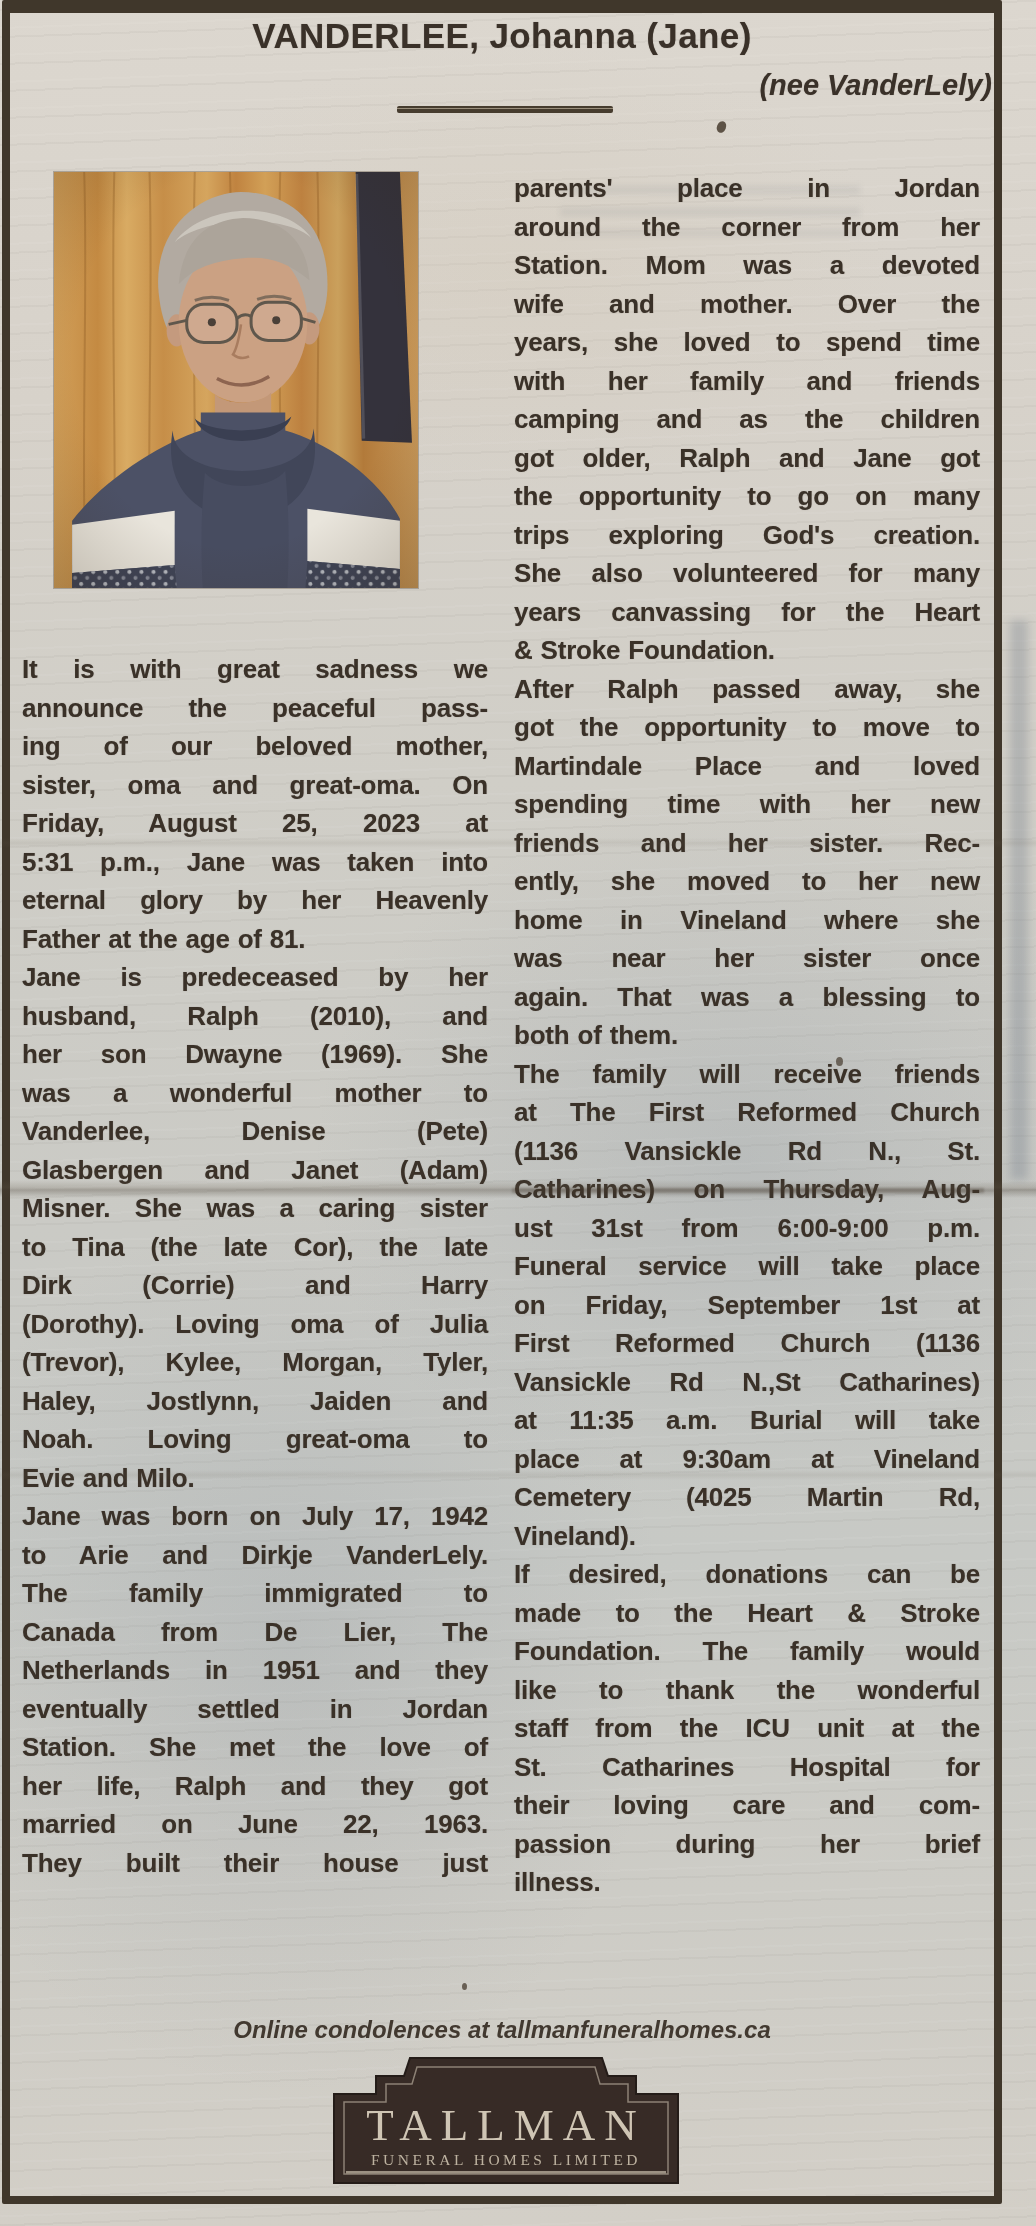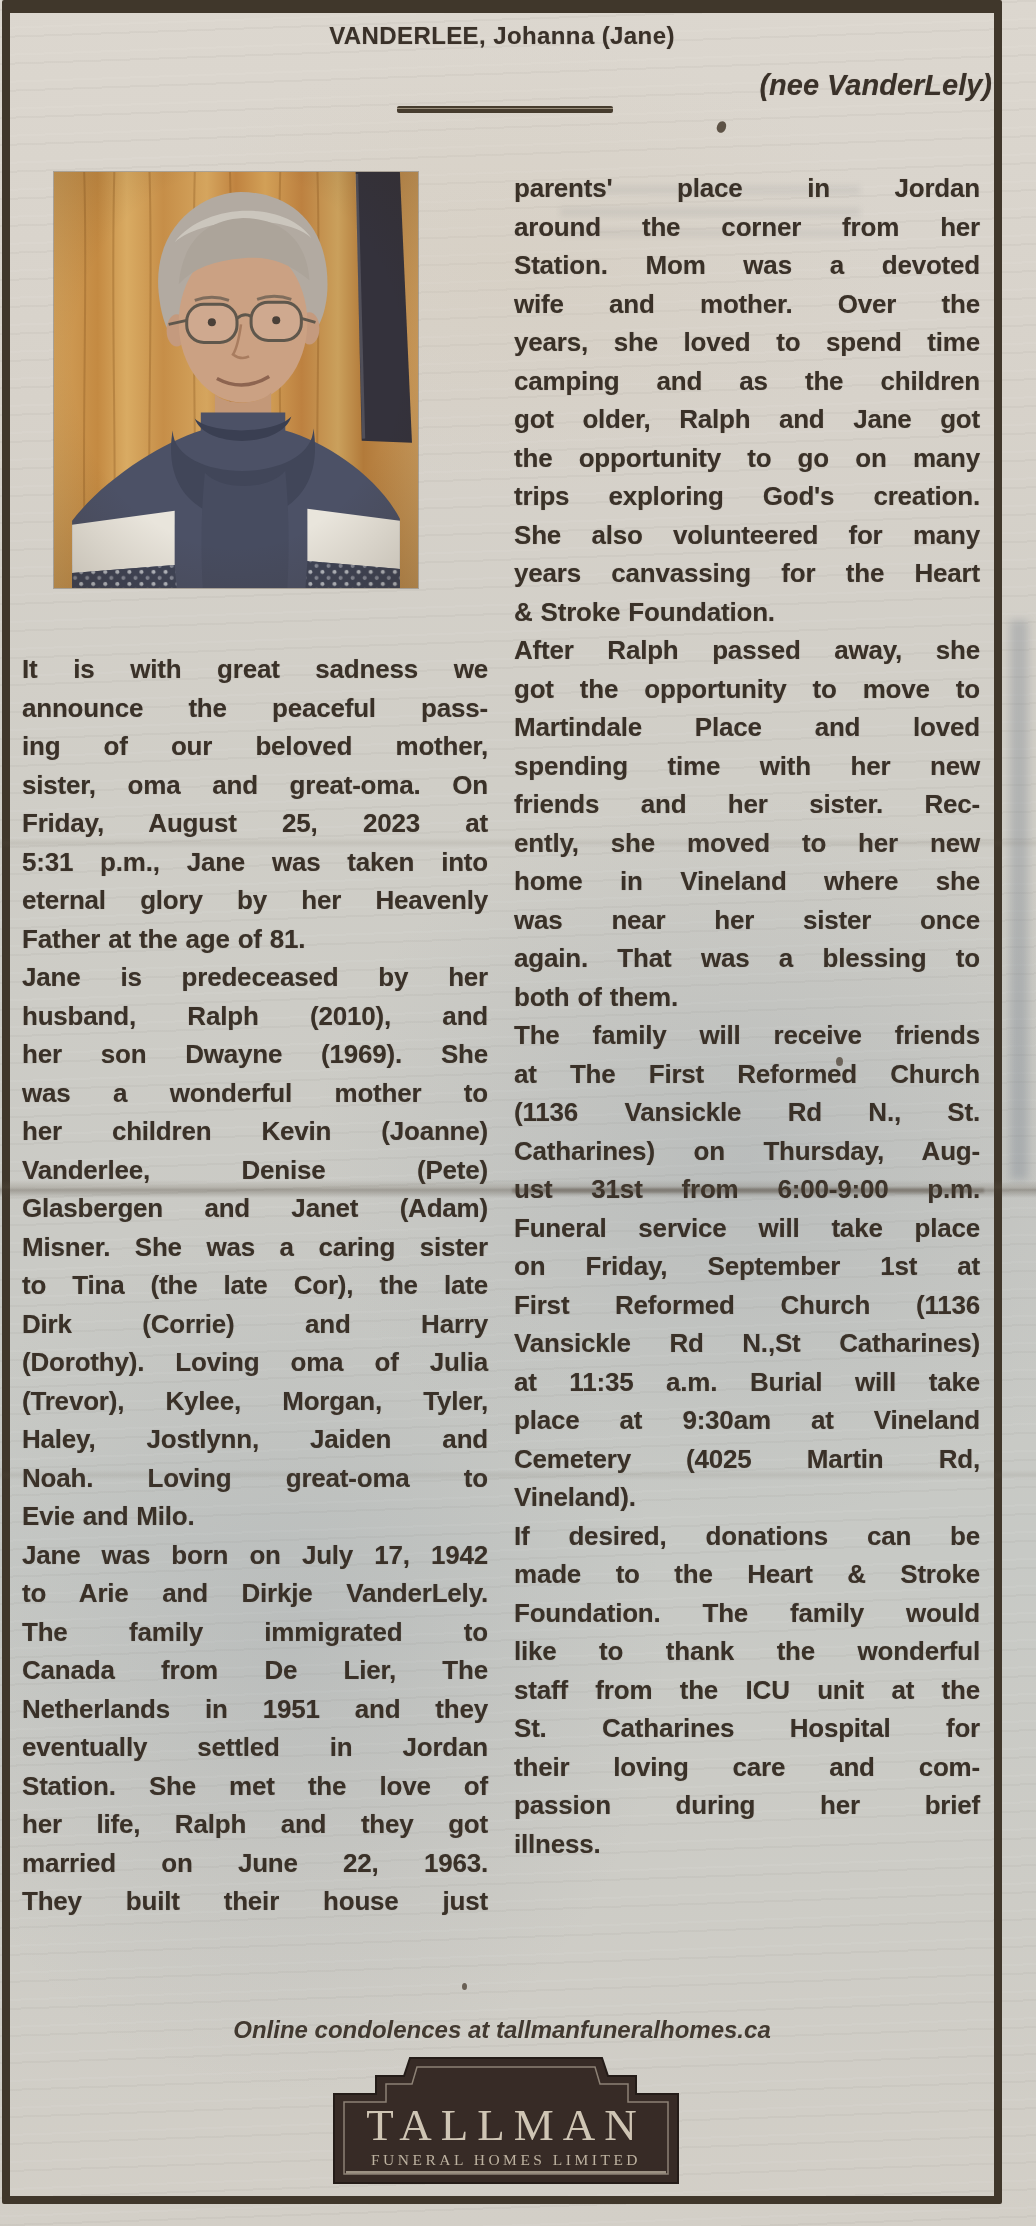--- a/index.html
+++ b/index.html
@@ -12,21 +12,21 @@
       radial-gradient(ellipse 500px 300px at 50% 12%, rgba(210,198,178,0.25), transparent 75%),
       repeating-linear-gradient(178deg, rgba(255,255,255,0.05) 0 2px, transparent 2px 9px, rgba(96,92,84,0.05) 9px 11px, transparent 11px 27px),
       linear-gradient(180deg,#dcd7cf 0%,#d7d2ca 18%,#d0cec7 35%,#cacac5 55%,#c7c9c5 70%,#cdccc6 85%,#d3cfc7 100%);
   }
   .frame {
     position:absolute; left:2px; top:0; width:1000px; height:2204px;
     box-sizing:border-box; border:8px solid #40372b; border-top-width:13px;
     border-radius:2px; z-index:2;
   }
   .title, .subtitle, .condolence { position:absolute; left:12px; width:980px; text-align:center; color:#3a3129; z-index:3; }
-  .title    { top:22px; font-size:24px; font-weight:700; letter-spacing:0.4px; text-shadow:0 0 1px rgba(58,49,41,0.4); }
+  .title    { top:16px; font-size:35px; font-weight:700; letter-spacing:0.4px; text-shadow:0 0 1px rgba(58,49,41,0.4); }
   .subtitle { top:69px; font-size:29px; font-weight:700; font-style:italic; text-shadow:0 0 1px rgba(58,49,41,0.35);text-align:right; }
   .rule { position:absolute; left:397px; top:106px; width:216px; height:7px; z-index:3;
           background:linear-gradient(180deg,#463c2e 0 2px,#9a8f7c 2px 3px,#463c2e 3px 7px); border-radius:2px; }
   .photo { position:absolute; left:54px; top:172px; width:364px; height:416px; z-index:3;
            box-shadow:0 0 0 1px rgba(110,100,86,0.45), 0 0 6px rgba(90,80,65,0.25) inset; }
   .photo svg { display:block; width:100%; height:100%; }
   .col { position:absolute; width:466px; z-index:3; }
   .col-left  { left:22px;  top:650px; }
   .col-right { left:514px; top:169px; }
   .line {
@@ -145,21 +145,20 @@
       <div class="line">ing of our beloved mother,</div>
       <div class="line">sister, oma and great-oma. On</div>
       <div class="line">Friday, August 25, 2023 at</div>
       <div class="line">5:31 p.m., Jane was taken into</div>
       <div class="line">eternal glory by her Heavenly</div>
       <div class="line end">Father at the age of 81.</div>
       <div class="line">Jane is predeceased by her</div>
       <div class="line">husband, Ralph (2010), and</div>
       <div class="line">her son Dwayne (1969). She</div>
       <div class="line">was a wonderful mother to</div>
-      <div class="line">her children Kevin (Joanne)</div>
       <div class="line">Vanderlee, Denise (Pete)</div>
       <div class="line">Glasbergen and Janet (Adam)</div>
       <div class="line">Misner. She was a caring sister</div>
       <div class="line">to Tina (the late Cor), the late</div>
       <div class="line">Dirk (Corrie) and Harry</div>
       <div class="line">(Dorothy). Loving oma of Julia</div>
       <div class="line">(Trevor), Kylee, Morgan, Tyler,</div>
       <div class="line">Haley, Jostlynn, Jaiden and</div>
       <div class="line">Noah. Loving great-oma to</div>
       <div class="line end">Evie and Milo.</div>
@@ -173,20 +172,21 @@
       <div class="line">her life, Ralph and they got</div>
       <div class="line">married on June 22, 1963.</div>
       <div class="line">They built their house just</div>
     </div>
   <div class="col col-right">
       <div class="line">parents' place in Jordan</div>
       <div class="line">around the corner from her</div>
       <div class="line">Station. Mom was a devoted</div>
       <div class="line">wife and mother. Over the</div>
       <div class="line">years, she loved to spend time</div>
+      <div class="line">with her family and friends</div>
       <div class="line">camping and as the children</div>
       <div class="line">got older, Ralph and Jane got</div>
       <div class="line">the opportunity to go on many</div>
       <div class="line">trips exploring God's creation.</div>
       <div class="line">She also volunteered for many</div>
       <div class="line">years canvassing for the Heart</div>
       <div class="line end">&amp; Stroke Foundation.</div>
       <div class="line">After Ralph passed away, she</div>
       <div class="line">got the opportunity to move to</div>
       <div class="line">Martindale Place and loved</div>

